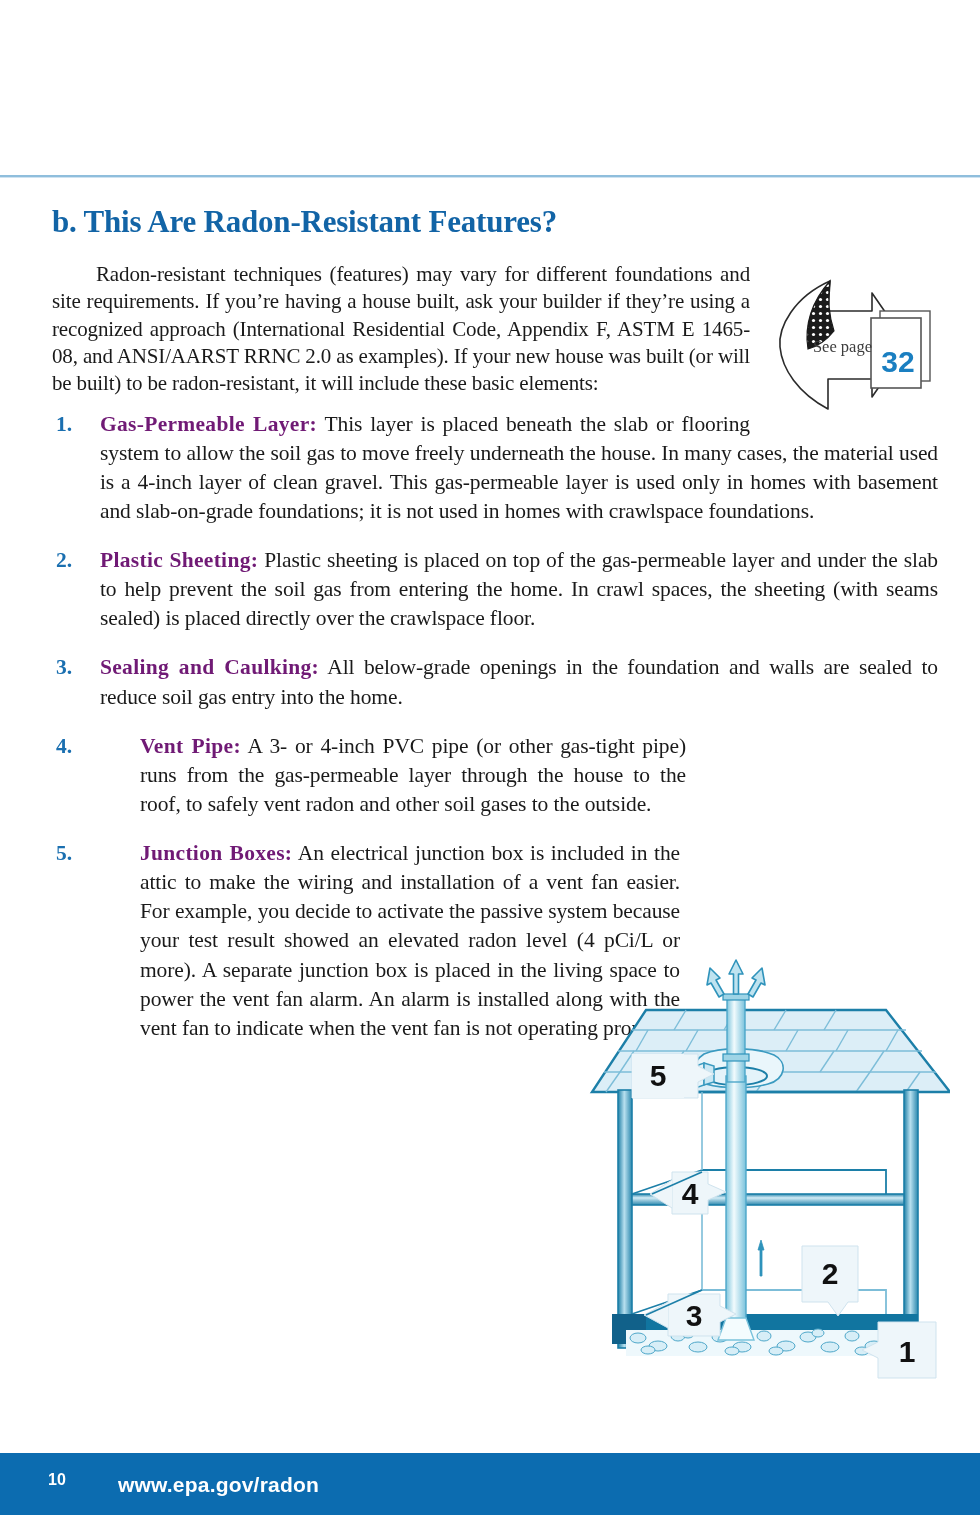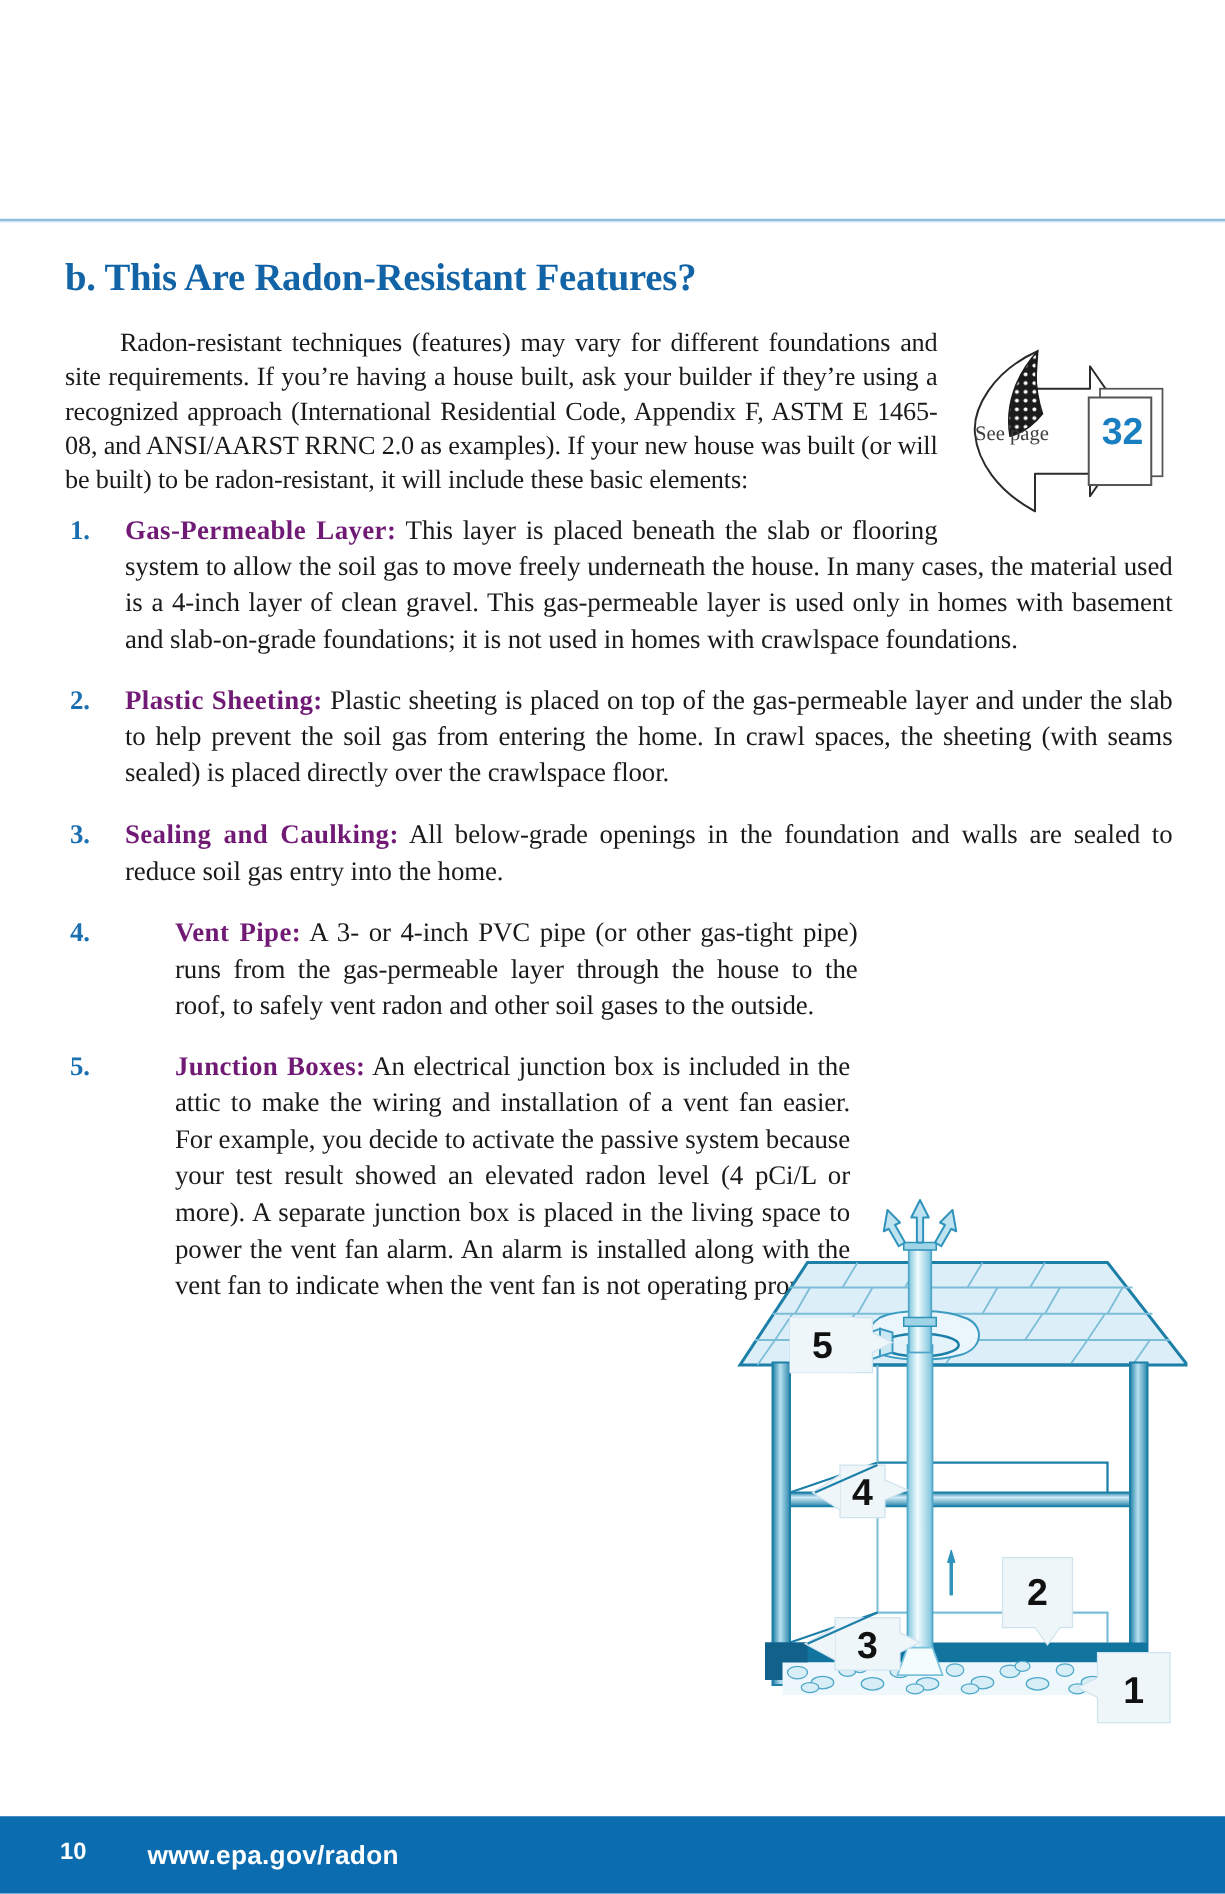--- a/index.html
+++ b/index.html
@@ -60,28 +60,28 @@
     shape-outside: inset(0);
   }
 
   
   .callout { position: relative; width: 170px; height: 140px; }
   .callout svg { position: absolute; left:0; top:0; }
   .callout .see-text {
     position: absolute;
     left: 12px; top: 62px;
     width: 92px;
-    text-align: left;
+    text-align: right;
     font-size: 16.5px;
     color: #3d3d3d;
     font-family: "Liberation Serif", serif;
   }
   .callout .page-num {
     position: absolute;
-    left: 104px; top: 54px;
+    left: 104px; top: 70px;
     width: 52px;
     text-align: center;
     font-size: 30px;
     font-weight: bold;
     color: #1a7fc1;
     font-family: "Liberation Sans", sans-serif;
   }
 
   
   ol.features { list-style: none; margin: 0; padding: 0; }
@@ -136,21 +136,21 @@
 
   
   .footer {
     position: absolute;
     left: 0; bottom: 0;
     width: 980px; height: 62px;
     background: #0c6cb0;
   }
   .footer .pg {
     position: absolute; left: 48px; top: 18px;
-    color: #ffffff; font-weight: bold; font-size: 19px;
+    color: #ffffff; font-weight: bold; font-size: 16px;
     font-family: "Liberation Sans", "DejaVu Sans", sans-serif;
   }
   .footer .url {
     position: absolute; left: 118px; top: 20px;
     color: #ffffff; font-weight: bold; font-size: 21px;
     font-family: "Liberation Sans", "DejaVu Sans", sans-serif;
     letter-spacing: 0.2px;
   }
 </style>
 </head>

